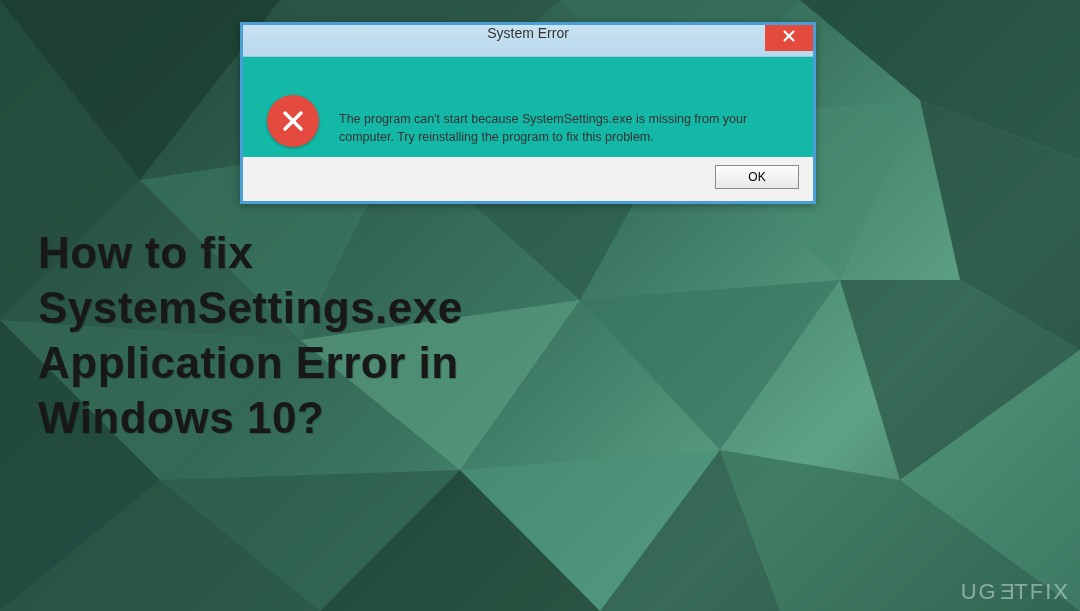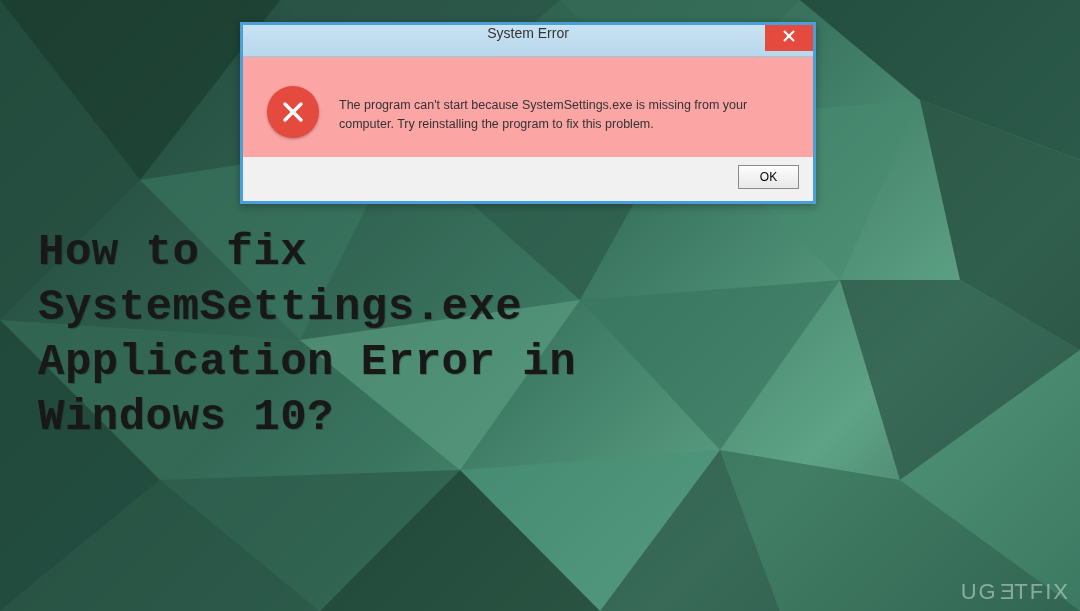--- a/index.html
+++ b/index.html
@@ -55,24 +55,24 @@
       display: flex;
       align-items: center;
       justify-content: center;
       cursor: pointer;
     }
     .close-button svg {
       width: 14px;
       height: 14px;
     }
     .dialog-body {
-      background: #fca5a5;
+      background: #14b8a6;
       padding: 20px 24px 10px 24px;
       display: flex;
-      align-items: center;
+      align-items: flex-end;
       gap: 20px;
       min-height: 100px;
     }
     .error-icon {
       flex-shrink: 0;
       width: 52px;
       height: 52px;
       border-radius: 50%;
       background: #e44a3e;
       display: flex;
@@ -90,34 +90,34 @@
       line-height: 1.5;
       padding-top: 6px;
     }
     .dialog-footer {
       padding: 8px 14px 12px 0;
       display: flex;
       justify-content: flex-end;
       background: #f1f1f1;
     }
     .ok-button {
-      width: 61px;
+      width: 84px;
       height: 24px;
       background: linear-gradient(to bottom, #fdfdfd 0%, #e8e8e8 100%);
       border: 1px solid #8a8a8a;
       font-size: 12px;
       cursor: pointer;
       box-shadow: inset 0 1px 0 #fff;
       margin-left: 20px;
     }
     .headline {
       position: absolute;
       left: 38px;
       top: 225px;
-      font-family: Liberation Mono, monospace;
+      font-family: Liberation Sans, sans-serif;
       font-size: 44px;
       font-weight: bold;
       color: #181818;
       line-height: 1.25;
       text-shadow: 1px 1px 0 rgba(0,0,0,0.2);
       letter-spacing: 0.5px;
       white-space: pre-line;
     }
     .watermark {
       position: absolute;

